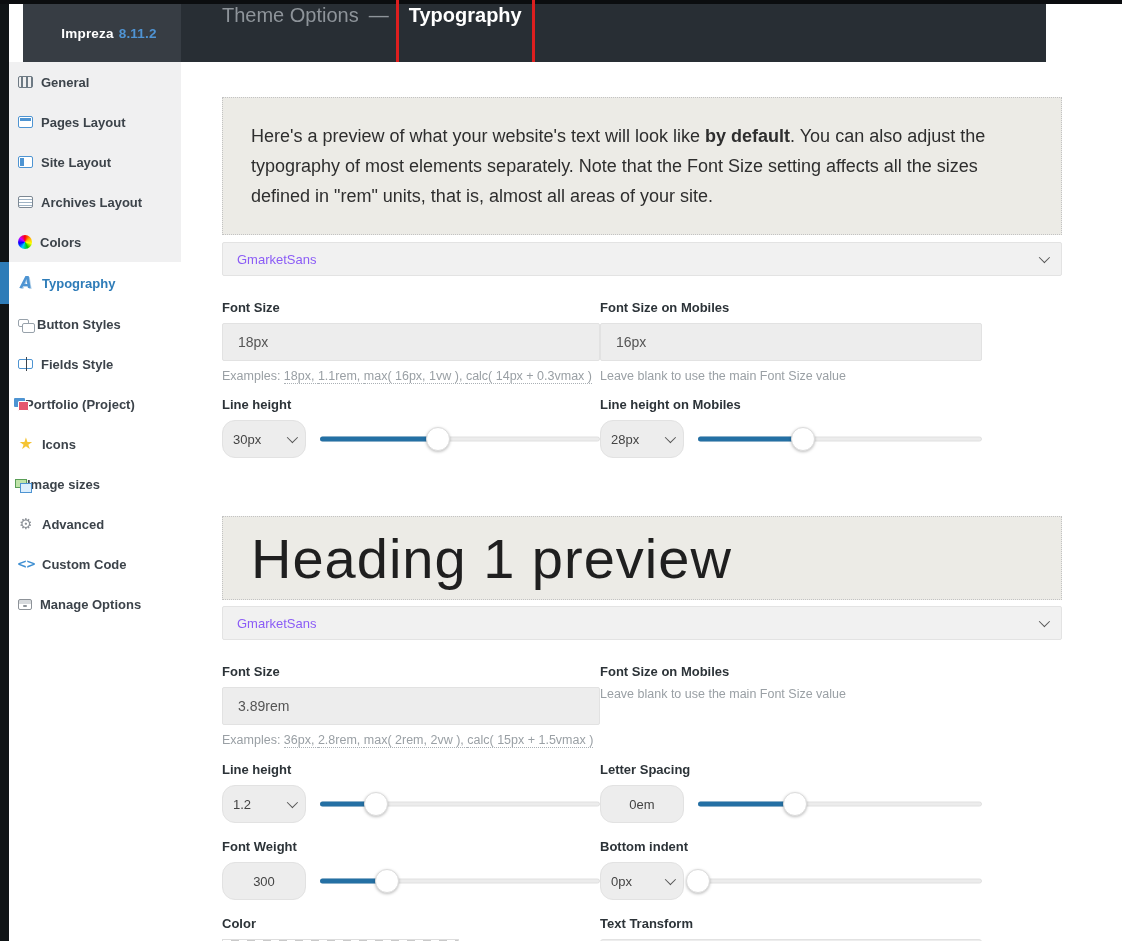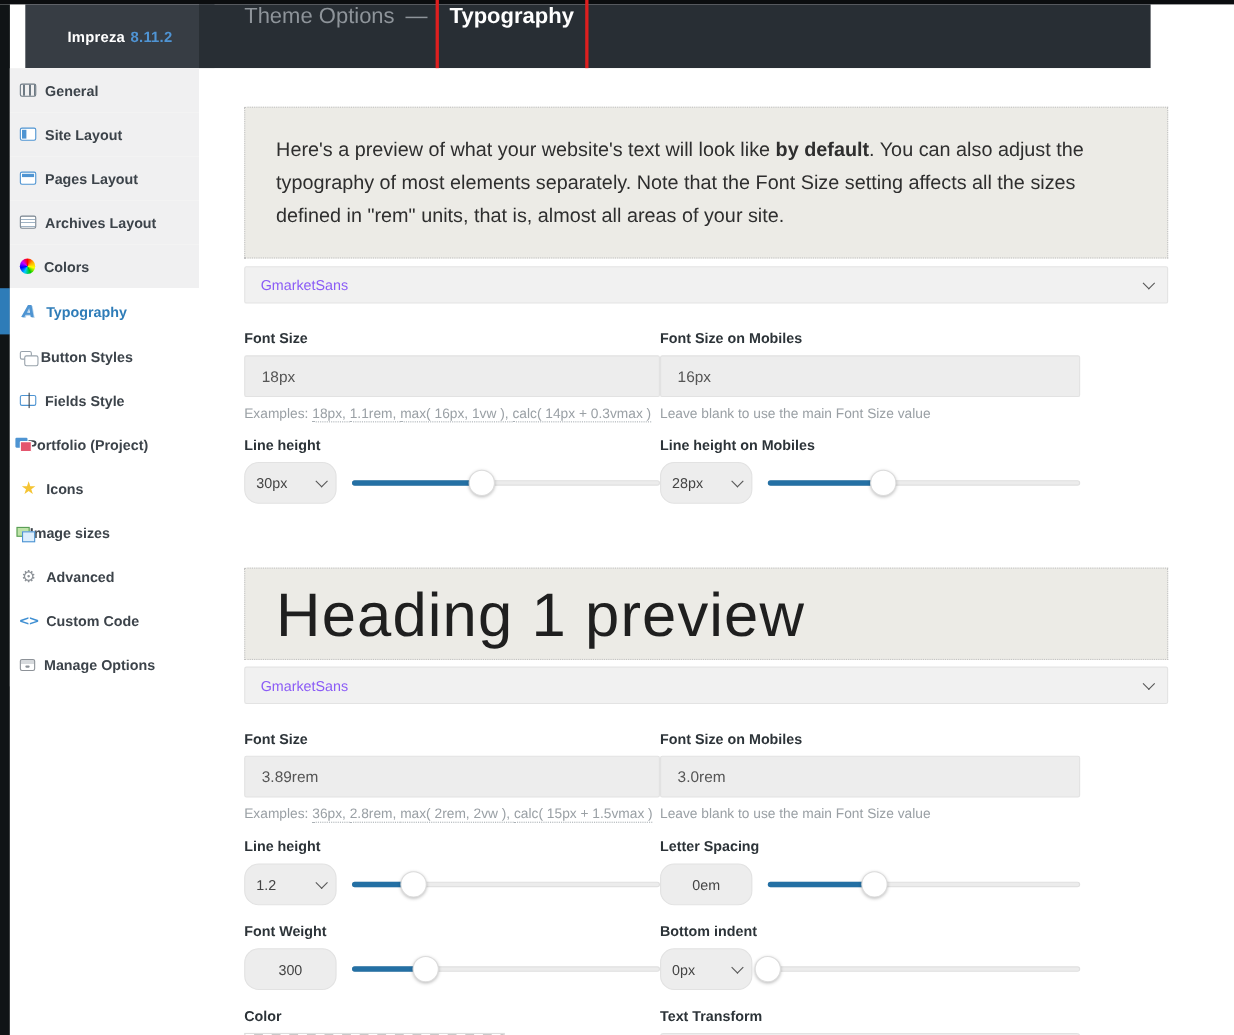--- a/index.html
+++ b/index.html
@@ -161,26 +161,26 @@
     <span class="red-box"></span>
   </span>
 </div>
 
 <div class="sidebar">
   <div class="nav-item">
     <span class="icn i-general"></span>
     <span>General</span>
   </div>
   <div class="nav-item">
+    <span class="icn i-window i-pages"></span>
+    <span>Pages Layout</span>
+  </div>
+  <div class="nav-item">
     <span class="icn i-window i-site"></span>
     <span>Site Layout</span>
-  </div>
-  <div class="nav-item">
-    <span class="icn i-window i-pages"></span>
-    <span>Pages Layout</span>
   </div>
   <div class="nav-item">
     <span class="icn i-archives"></span>
     <span>Archives Layout</span>
   </div>
   <div class="nav-item">
     <span class="icn i-colors"></span>
     <span>Colors</span>
   </div>
   <div class="nav-item active">
@@ -291,21 +291,20 @@
       <div>
         <div class="fld-label">Font Size</div>
         <input class="txt-input" value="3.89rem" style="">
         <div class="hint">
           <span>Examples:</span>
           <span class="ex">36px</span><span class="ex">2.8rem</span><span class="ex">max( 2rem, 2vw )</span><span class="ex">calc( 15px + 1.5vmax )</span>
         </div>
       </div>
       <div>
         <div class="fld-label">Font Size on Mobiles</div>
-        <input class="txt-input" value="3.0rem" style="">
         <div class="hint">Leave blank to use the main Font Size value</div>
       </div>
     </div>
 
     <div class="grid row-d">
       <div>
         <div class="fld-label">Line height</div>
         <div class="ctl-row">
           <div class="mini-box">
             <span>1.2</span>

